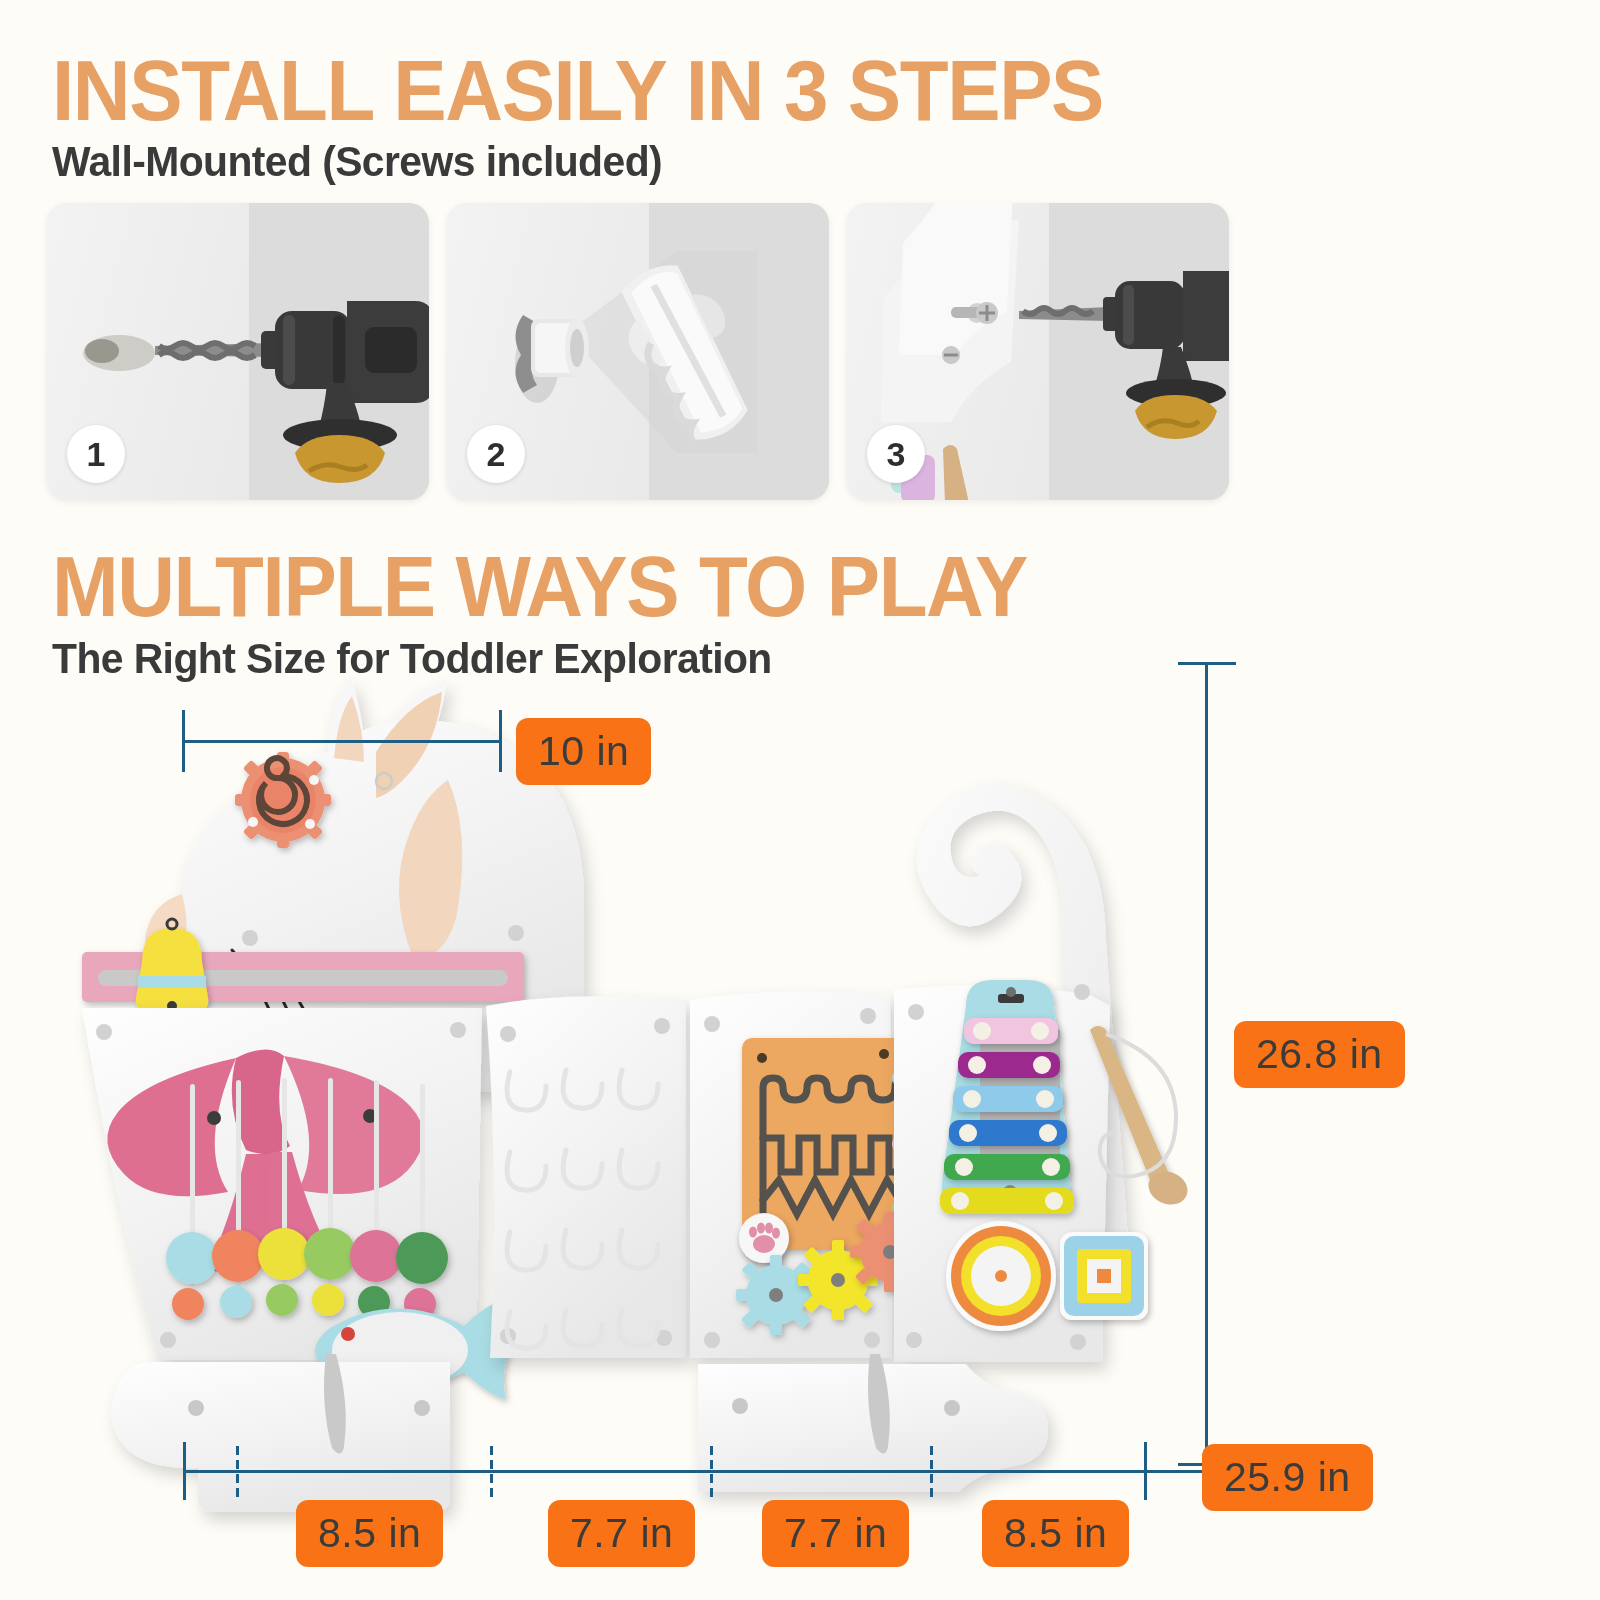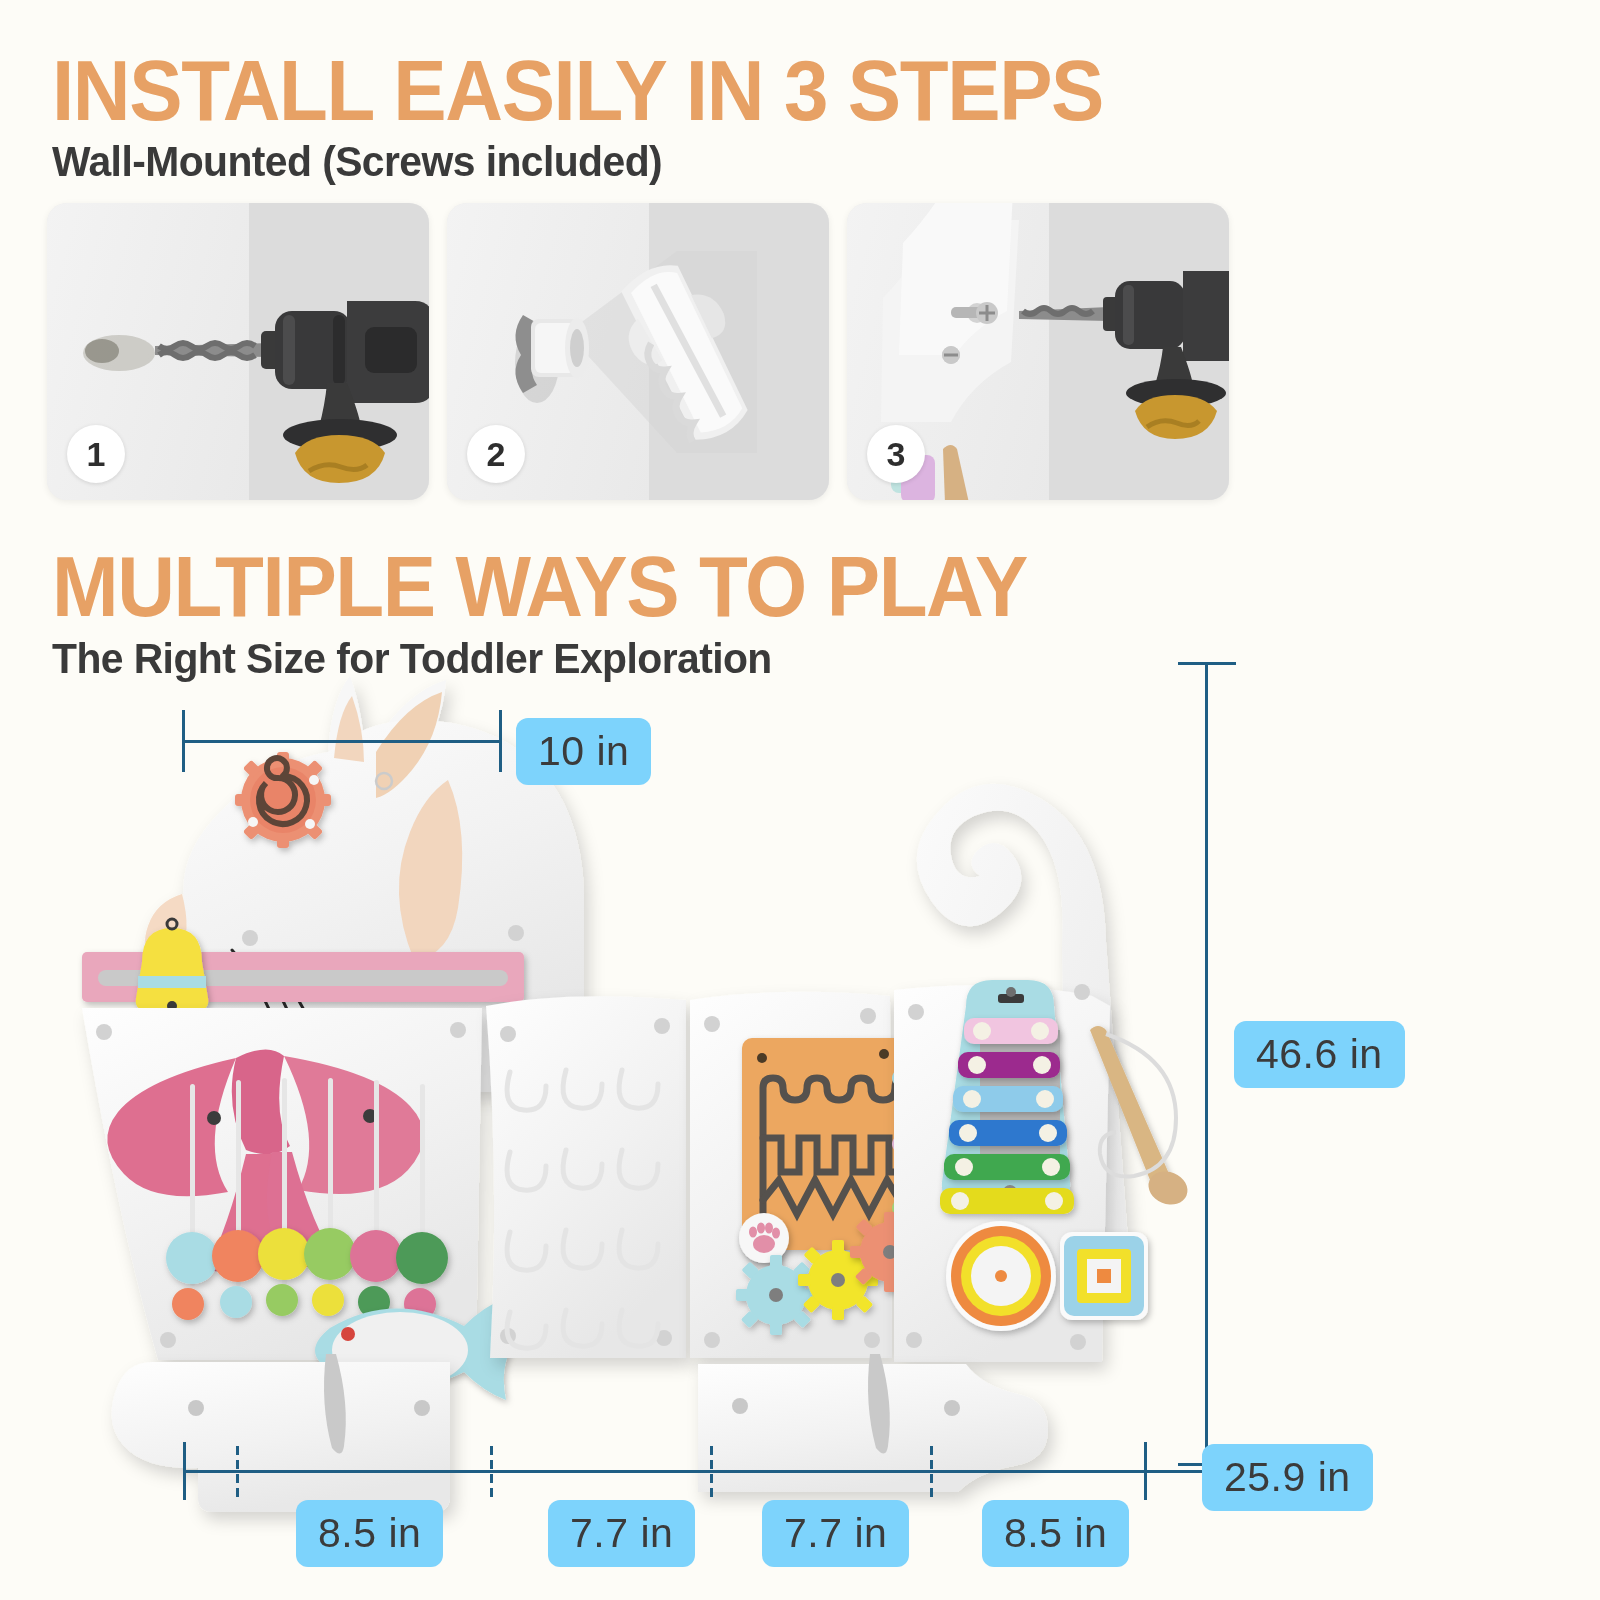--- a/index.html
+++ b/index.html
@@ -63,21 +63,21 @@
   }
   .step-art { position: absolute; inset: 0; }
 
   
   .product { position: absolute; left: 0; top: 640px; width: 1600px; height: 900px; }
 
   
   .dimline  { position: absolute; background: #1F5E84; }
   .dim-label {
     position: absolute;
-    background: #7dd3fc;
+    background: #f97316;
     border-radius: 12px;
     color: #3B3B3B;
     font-size: 41px;
     font-weight: 400;
     padding: 10px 22px;
     white-space: nowrap;
     letter-spacing: 0.5px;
   }
   .tick-dash {
     position: absolute; width: 3px;
@@ -589,21 +589,21 @@
     
     <div class="dimline" style="left:182px;top:100px;width:320px;height:3px;"></div>
     <div class="dimline" style="left:182px;top:70px;width:3px;height:62px;"></div>
     <div class="dimline" style="left:499px;top:70px;width:3px;height:62px;"></div>
     <div class="dim-label" style="left:516px;top:78px;">10 in</div>
 
     
     <div class="dimline" style="left:1205px;top:22px;width:3px;height:804px;"></div>
     <div class="dimline" style="left:1178px;top:22px;width:58px;height:3px;"></div>
     <div class="dimline" style="left:1178px;top:823px;width:58px;height:3px;"></div>
-    <div class="dim-label" style="left:1234px;top:381px;">46.6 in</div>
+    <div class="dim-label" style="left:1234px;top:381px;">26.8 in</div>
 
     
     <div class="dimline" style="left:183px;top:830px;width:1022px;height:3px;"></div>
     <div class="dimline" style="left:183px;top:802px;width:3px;height:58px;"></div>
     <div class="dimline" style="left:1144px;top:802px;width:3px;height:58px;"></div>
     <div class="dim-label" style="left:1202px;top:804px;">25.9 in</div>
 
     
     <div class="tick-dash" style="left:236px;top:806px;height:54px;"></div>
     <div class="tick-dash" style="left:490px;top:806px;height:54px;"></div>

